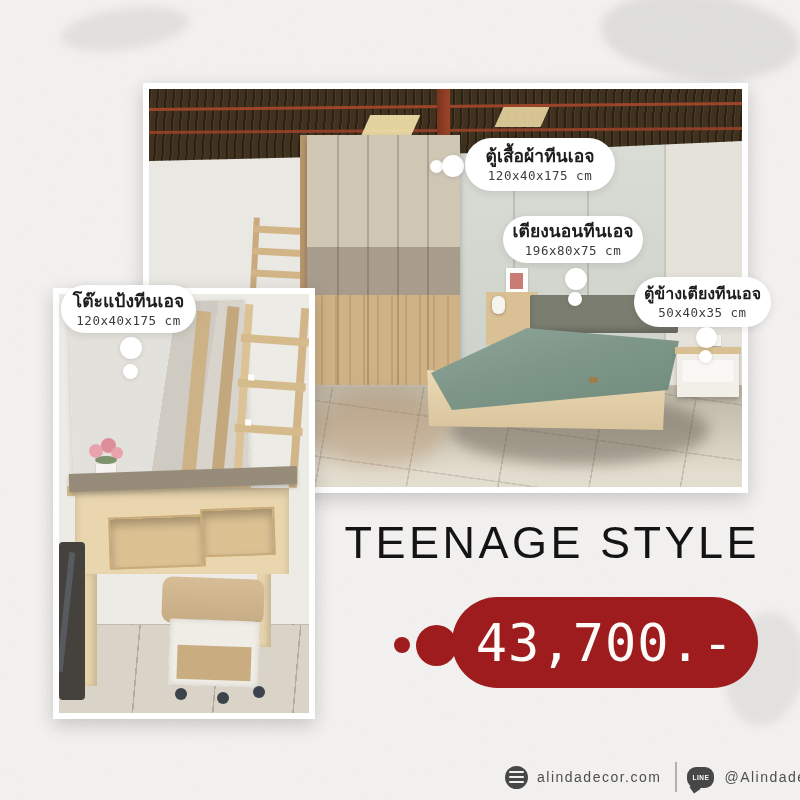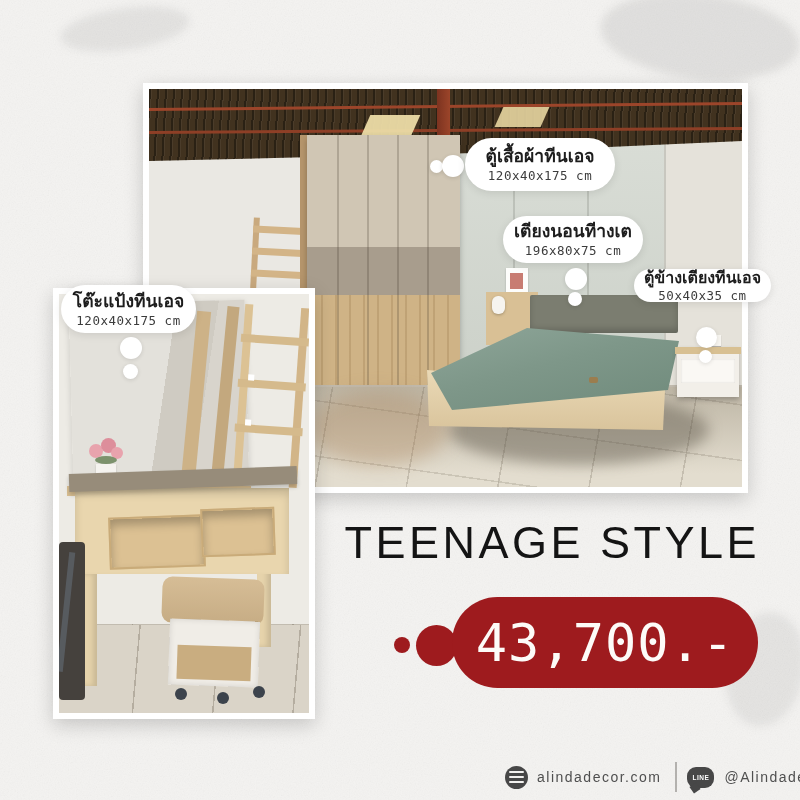--- a/index.html
+++ b/index.html
@@ -193,27 +193,27 @@
   </div>
 
   <div class="dot" style="left:430px;top:160px;width:13px;height:13px;"></div>
   <div class="dot" style="left:442px;top:155px;width:22px;height:22px;"></div>
   <div class="pill" style="left:465px;top:138px;width:150px;height:53px;">
     <span class="t">ตู้เสื้อผ้าทีนเอจ</span>
     <span class="d">120x40x175 cm</span>
   </div>
 
   <div class="pill" style="left:503px;top:216px;width:140px;height:47px;">
-    <span class="t">เตียงนอนทีางเต</span>
+    <span class="t">เตียงนอนทีนเอจ</span>
     <span class="d">196x80x75 cm</span>
   </div>
   <div class="dot" style="left:565px;top:268px;width:22px;height:22px;"></div>
   <div class="dot" style="left:568px;top:292px;width:14px;height:14px;"></div>
 
-  <div class="pill" style="left:634px;top:269px;width:137px;height:33px;">
+  <div class="pill" style="left:634px;top:277px;width:137px;height:50px;">
     <span class="t" style="font-size:16px;">ตู้ข้างเตียงทีนเอจ</span>
     <span class="d">50x40x35 cm</span>
   </div>
   <div class="dot" style="left:696px;top:327px;width:21px;height:21px;"></div>
   <div class="dot" style="left:699px;top:350px;width:13px;height:13px;"></div>
 
   <div class="pill" style="left:61px;top:285px;width:135px;height:48px;">
     <span class="t">โต๊ะแป้งทีนเอจ</span>
     <span class="d">120x40x175 cm</span>
   </div>

